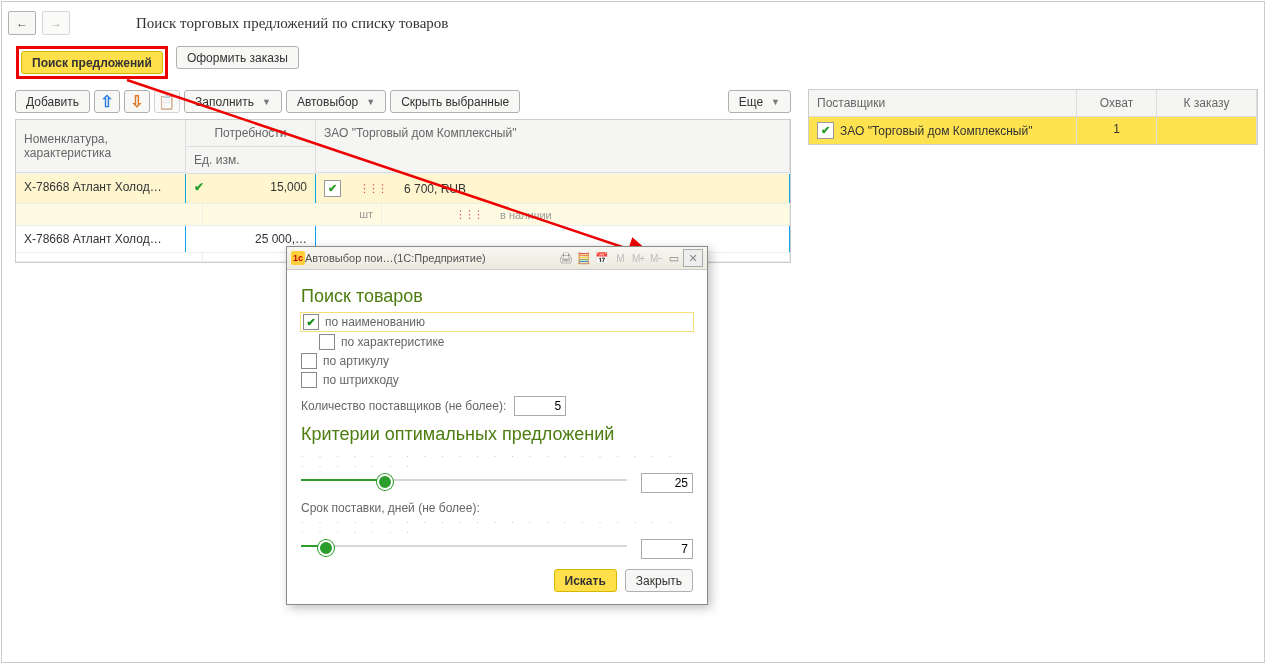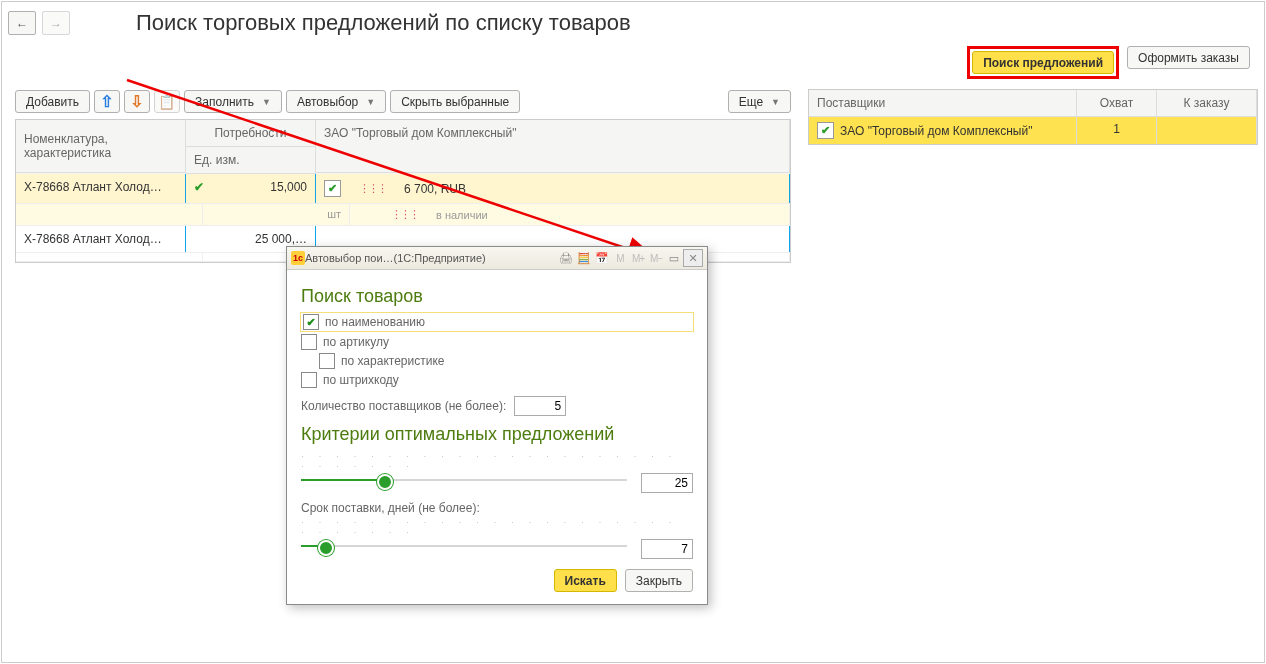--- a/index.html
+++ b/index.html
@@ -35,31 +35,31 @@
     width: 26px;
     height: 22px;
     border-radius: 2px;
     display: inline-flex;
     align-items: center;
     justify-content: center;
     color: #555;
     cursor: pointer;
   }
   .page-title {
-    font-size: 22px;
+    font-size: 15px;
     color: #333;
     margin-left: 60px;
+    font-family: Liberation Serif, serif;
   }
 
   
   .btnrow {
     display: flex;
     gap: 8px;
     padding: 2px 14px 10px 14px;
-    justify-content: flex-end;
   }
   .btn {
     border: 1px solid #b0b0b0;
     background: #f7f7f5;
     padding: 4px 10px;
     border-radius: 3px;
     cursor: pointer;
     font-size: 12px;
     display: inline-flex;
     align-items: center;
@@ -151,20 +151,21 @@
   .cell-need  { width: 130px; text-align: right; position: relative; padding-right: 10px;}
   .cell-rest  { flex: 1; display: flex; align-items: center; gap: 18px; padding-left: 8px;}
   .checkmark { color: #2a9d2a; font-weight: bold; }
   .spark { color: #d46; letter-spacing: -2px; font-size: 11px;}
   .price { color: #333; }
   .lt-row2 {
     display: flex;
     border-bottom: 1px solid #eee;
     color: #9a9a9a;
     font-size: 11px;
+    gap: 32px;
   }
   .lt-row2.selected { background: #fffae2; }
   .lt-row2 .cell { border-right: 1px solid #eee; padding: 4px 8px; }
   .checkbox-sq {
     width: 15px; height: 15px; border: 1px solid #999; background: #fff;
     display: inline-flex; align-items: center; justify-content: center;
     font-size: 11px; color: #2a9d2a; font-weight: bold;
   }
 
   
@@ -429,27 +430,27 @@
       <span class="t-tool">▭</span>
       <span class="t-tool t-close">✕</span>
     </div>
     <div class="dlg-body">
 
       <div class="dlg-section">Поиск товаров</div>
       <div class="chk-row highlight">
         <span class="chk">✔</span>
         <span>по наименованию</span>
       </div>
+      <div class="chk-row indent">
+        <span class="chk"></span>
+        <span>по характеристике</span>
+      </div>
       <div class="chk-row">
         <span class="chk"></span>
         <span>по артикулу</span>
-      </div>
-      <div class="chk-row indent">
-        <span class="chk"></span>
-        <span>по характеристике</span>
       </div>
       <div class="chk-row">
         <span class="chk"></span>
         <span>по штрихкоду</span>
       </div>
 
       <div class="field-row">
         <span>Количество поставщиков (не более):</span>
         <input class="num-input" value="5" style="">
       </div>

